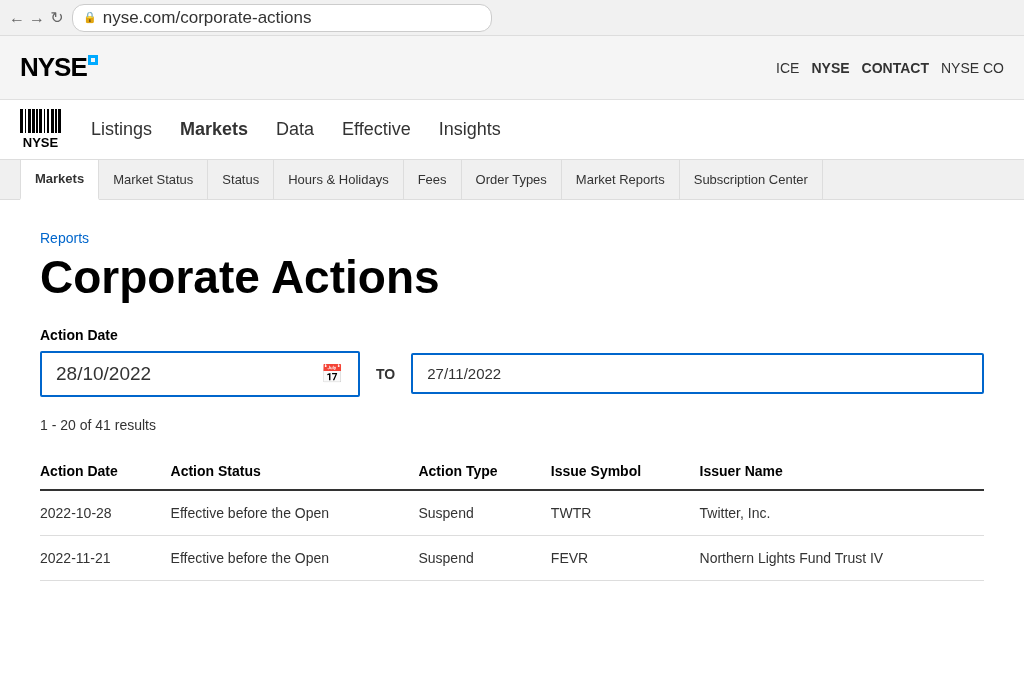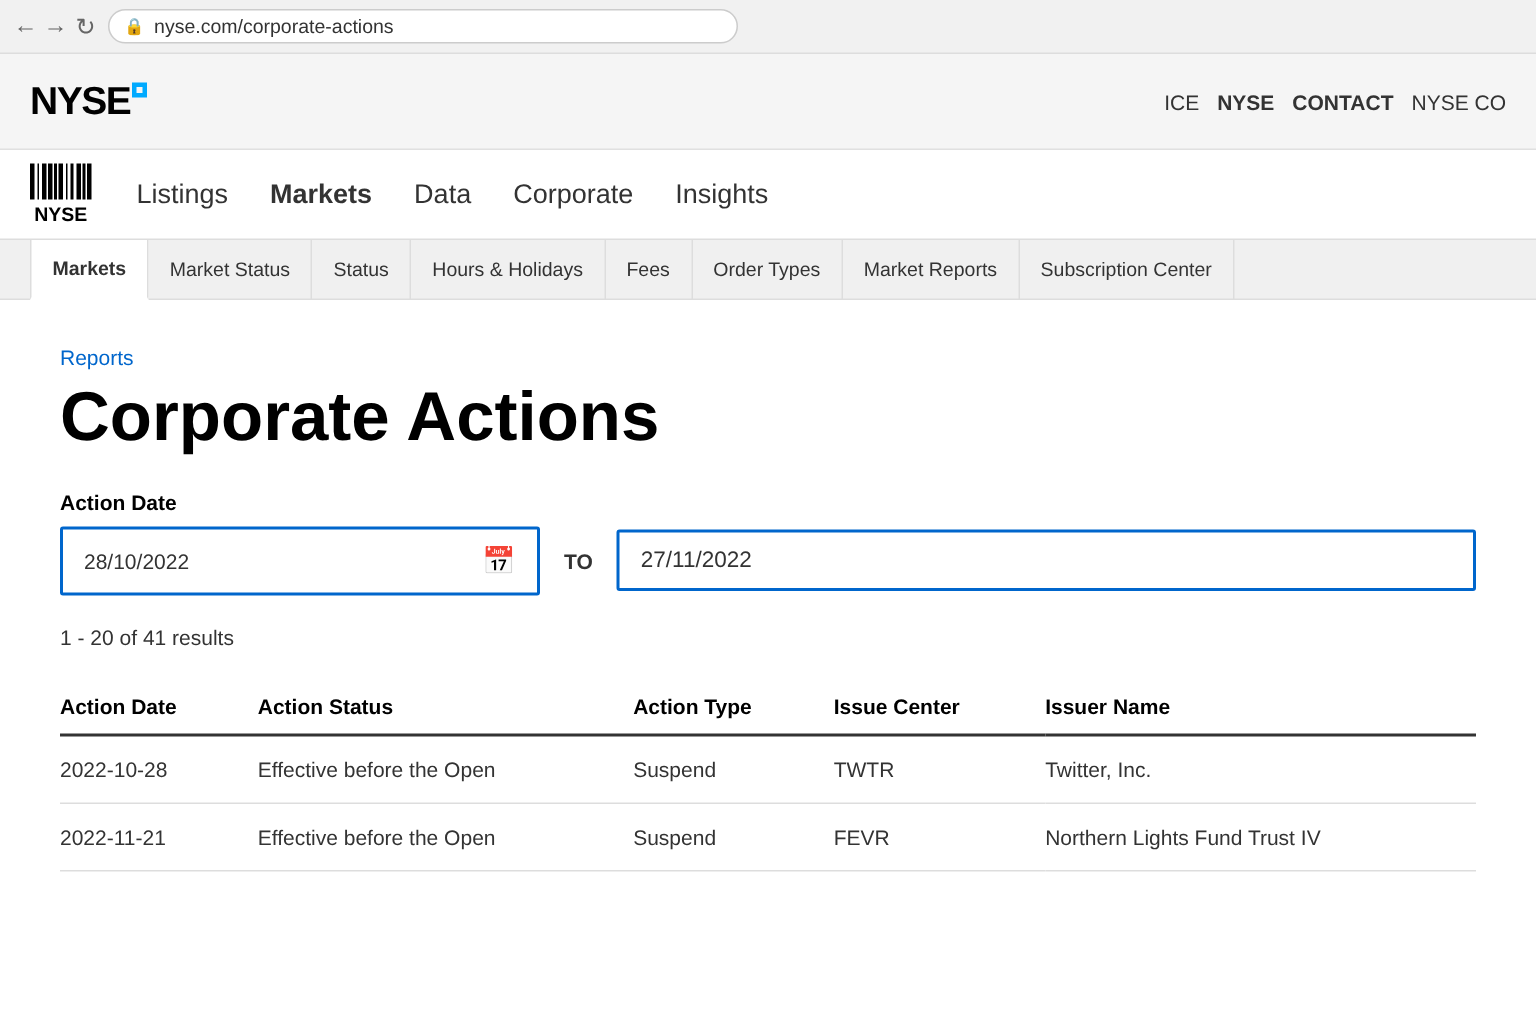--- a/index.html
+++ b/index.html
@@ -35,21 +35,21 @@
       border: 1px solid #ccc;
       border-radius: 12px;
       padding: 3px 10px;
       font-size: 13px;
       display: flex;
       align-items: center;
       gap: 6px;
       max-width: 420px;
     }
     .address-bar .lock-icon { color: #555; font-size: 11px; }
-    .address-text { color: #333; font-size: 13px; }
+    .address-text { color: #333; font-size: 17px; }
 
     
     .top-nav {
       background: #f5f5f5;
       border-bottom: 1px solid #e0e0e0;
       display: flex;
       align-items: center;
       justify-content: space-between;
       padding: 0 20px;
       height: 64px;
@@ -197,21 +197,21 @@
       padding: 10px 14px;
       display: flex;
       align-items: center;
       justify-content: space-between;
       width: 320px;
       background: #fff;
     }
     .date-input-wrap input[type="text"] {
       border: none;
       outline: none;
-      font-size: 14px;
+      font-size: 19px;
       color: #333;
       width: 200px;
       background: transparent;
     }
     .calendar-icon {
       color: #555;
       font-size: 18px;
     }
     .date-to {
       font-size: 14px;
@@ -313,21 +313,21 @@
       <div class="barcode-bar"></div>
       <div class="barcode-bar thin"></div>
       <div class="barcode-bar"></div>
     </div>
     <span class="main-nav-nyse">NYSE</span>
   </div>
   <nav class="main-nav-items">
     <a class="main-nav-item">Listings</a>
     <a class="main-nav-item active">Markets</a>
     <a class="main-nav-item">Data</a>
-    <a class="main-nav-item">Corporate</a>
+    <a class="main-nav-item">Effective</a>
     <a class="main-nav-item">Insights</a>
   </nav>
 </div>
 
 <div class="sub-nav">
   <div class="sub-nav-item active">Markets</div>
   <div class="sub-nav-item">Market Status</div>
   <div class="sub-nav-item">Status</div>
   <div class="sub-nav-item">Hours &amp; Holidays</div>
   <div class="sub-nav-item">Fees</div>
@@ -355,21 +355,21 @@
   </div>
 
   <div class="results-count">1 - 20 of 41 results</div>
 
   <table class="data-table">
     <thead>
       <tr>
         <th>Action Date</th>
         <th>Action Status</th>
         <th>Action Type</th>
-        <th>Issue Center</th>
+        <th>Issue Symbol</th>
         <th>Issuer Name</th>
       </tr>
     </thead>
     <tbody>
       <tr class="table-row">
         <td>2022-10-28</td>
         <td>Effective before the Open</td>
         <td>Suspend</td>
         <td>TWTR</td>
         <td>Twitter, Inc.</td>

